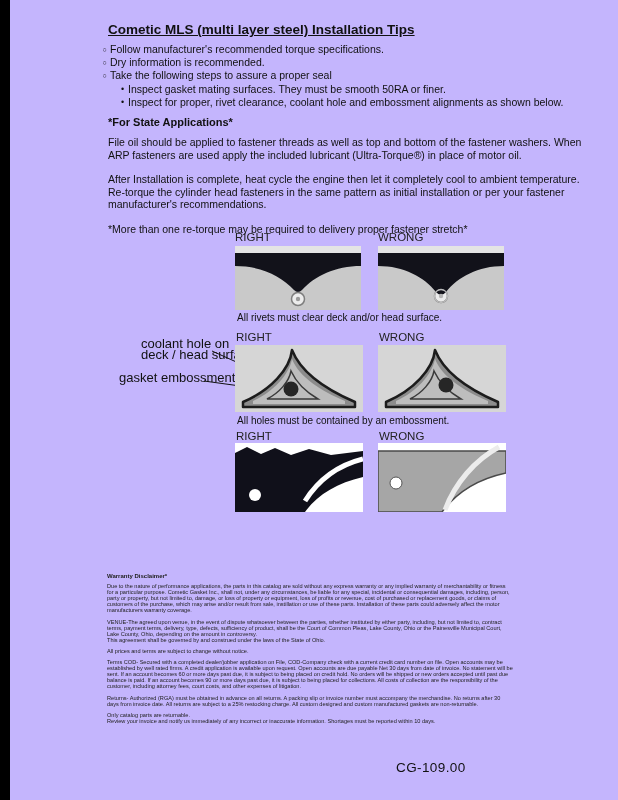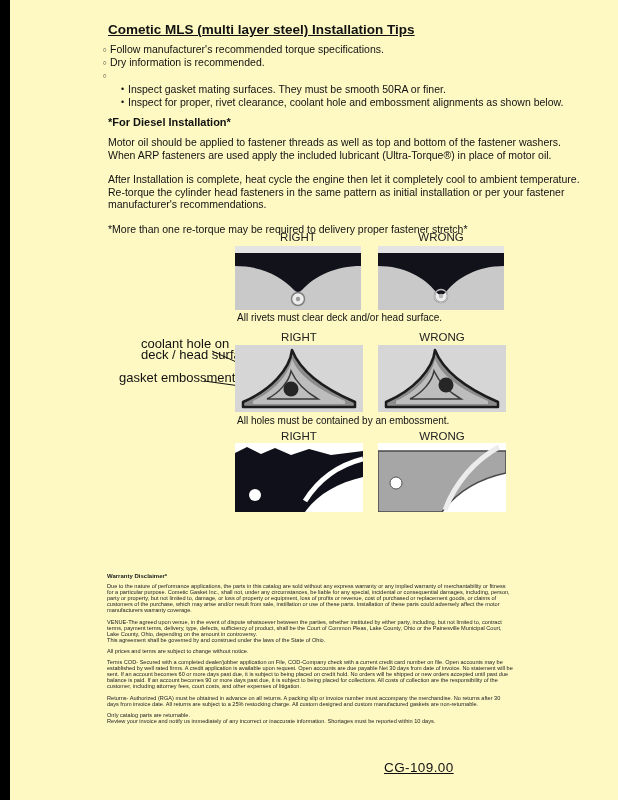--- a/index.html
+++ b/index.html
@@ -1,19 +1,19 @@
 <!DOCTYPE html>
 <html><head>
 <meta charset="utf-8">
 <style>
   * { margin:0; padding:0; box-sizing:border-box; }
   html,body { background:#ffffff; }
   .page {
     position:relative; width:618px; height:800px; margin:0 auto;
-    background:#fef9c3; color:#111; overflow:hidden;
+    background:#c4b5fd; color:#111; overflow:hidden;
     font-family:"Liberation Sans", sans-serif;
   }
   .abs { position:absolute; }
   .left-bar { position:absolute; left:0; top:0; width:10px; height:800px; background:#000; }
 
   .title {
     position:absolute; left:108px; top:22px;
     font-size:13.5px; font-weight:bold; text-decoration:underline; white-space:nowrap;
   }
 
@@ -21,65 +21,66 @@
   .tip { display:flex; line-height:13.2px;align-items:flex-end; }
   .tip .mk { flex:none; width:11px; text-align:center; font-size:7px; line-height:13.2px; }
   .tip.sub { padding-left:18px; }
   .tip.sub .mk { font-size:9px; }
 
   .diesel { position:absolute; left:108px; top:116px; width:478px; }
   .diesel h2 { font-size:11px; font-weight:bold; }
   .diesel p { font-size:10.5px; line-height:12.6px; margin-top:8px; }
   .diesel p.gap { margin-top:12px; }
 
-  .dg-label { position:absolute; width:126px; text-align:center; font-size:11.5px; color:#222; }
+  .dg-label { position:absolute; width:126px; font-size:11.5px; color:#222; }
   .panel { position:absolute; }
   .panel svg { display:block; }
   .caption { position:absolute; font-size:10px; line-height:11.5px; color:#111;text-align:center; }
   .annot { position:absolute; font-size:13px; line-height:10.5px; white-space:pre-line; }
 
   .legal { position:absolute; left:107px; top:573px; width:406px; font-size:5.6px; line-height:6.1px; color:#222; }
   .legal .lh { font-weight:bold; font-size:6px; margin-bottom:4px; }
   .legal p { margin-bottom:5px; white-space:pre-line; }
 
-  .footer-code { position:absolute; left:384px; top:760px; font-size:13.5px; letter-spacing:0.4px; color:#111;text-decoration:underline; }
+  .footer-code { position:absolute; left:396px; top:760px; font-size:13.5px; letter-spacing:0.4px; color:#111; }
 </style>
 </head>
 <body>
 
 <div class="page">
   <div class="left-bar"></div>
 
   <h1 class="title">Cometic MLS (multi layer steel) Installation Tips</h1>
 
   <div class="tips">
     <div class="tip">
       <span class="mk">○</span>
       <span>Follow manufacturer's recommended torque specifications.</span>
     </div>
     <div class="tip">
       <span class="mk">○</span>
       <span>Dry information is recommended.</span>
     </div>
     <div class="tip">
       <span class="mk">○</span>
+      <span>Take the following steps to assure a proper seal</span>
     </div>
     <div class="tip sub">
       <span class="mk">•</span>
       <span>Inspect gasket mating surfaces.  They must be smooth 50RA or finer.</span>
     </div>
     <div class="tip sub">
       <span class="mk">•</span>
       <span>Inspect for proper, rivet clearance, coolant hole and embossment alignments as shown below.</span>
     </div>
   </div>
 
   <div class="diesel">
-    <h2>*For Diesel Installation*</h2>
-    <p>Motor oil should be applied to fastener threads as well as top and bottom of the fastener washers. When ARP fasteners are used apply the included lubricant (Ultra-Torque®) in place of motor oil.</p>
+    <h2>*For State Applications*</h2>
+    <p>File oil should be applied to fastener threads as well as top and bottom of the fastener washers. When ARP fasteners are used apply the included lubricant (Ultra-Torque®) in place of motor oil.</p>
     <p class="gap">After Installation is complete, heat cycle the engine then let it completely cool to ambient temperature. Re-torque the cylinder head fasteners in the same pattern as initial installation or per your fastener manufacturer's recommendations.</p>
     <p class="gap">*More than one re-torque may be required to delivery proper fastener stretch*</p>
   </div>
 
   <div class="dg-label" style="left:235px; top:231px;">RIGHT</div>
   <div class="dg-label" style="left:378px; top:231px;">WRONG</div>
 
   <div class="panel" style="left:235px; top:246px;">
     <svg width="126" height="64" viewBox="0 0 126 64">
       <rect width="126" height="64" fill="#c9c9c9"></rect>

